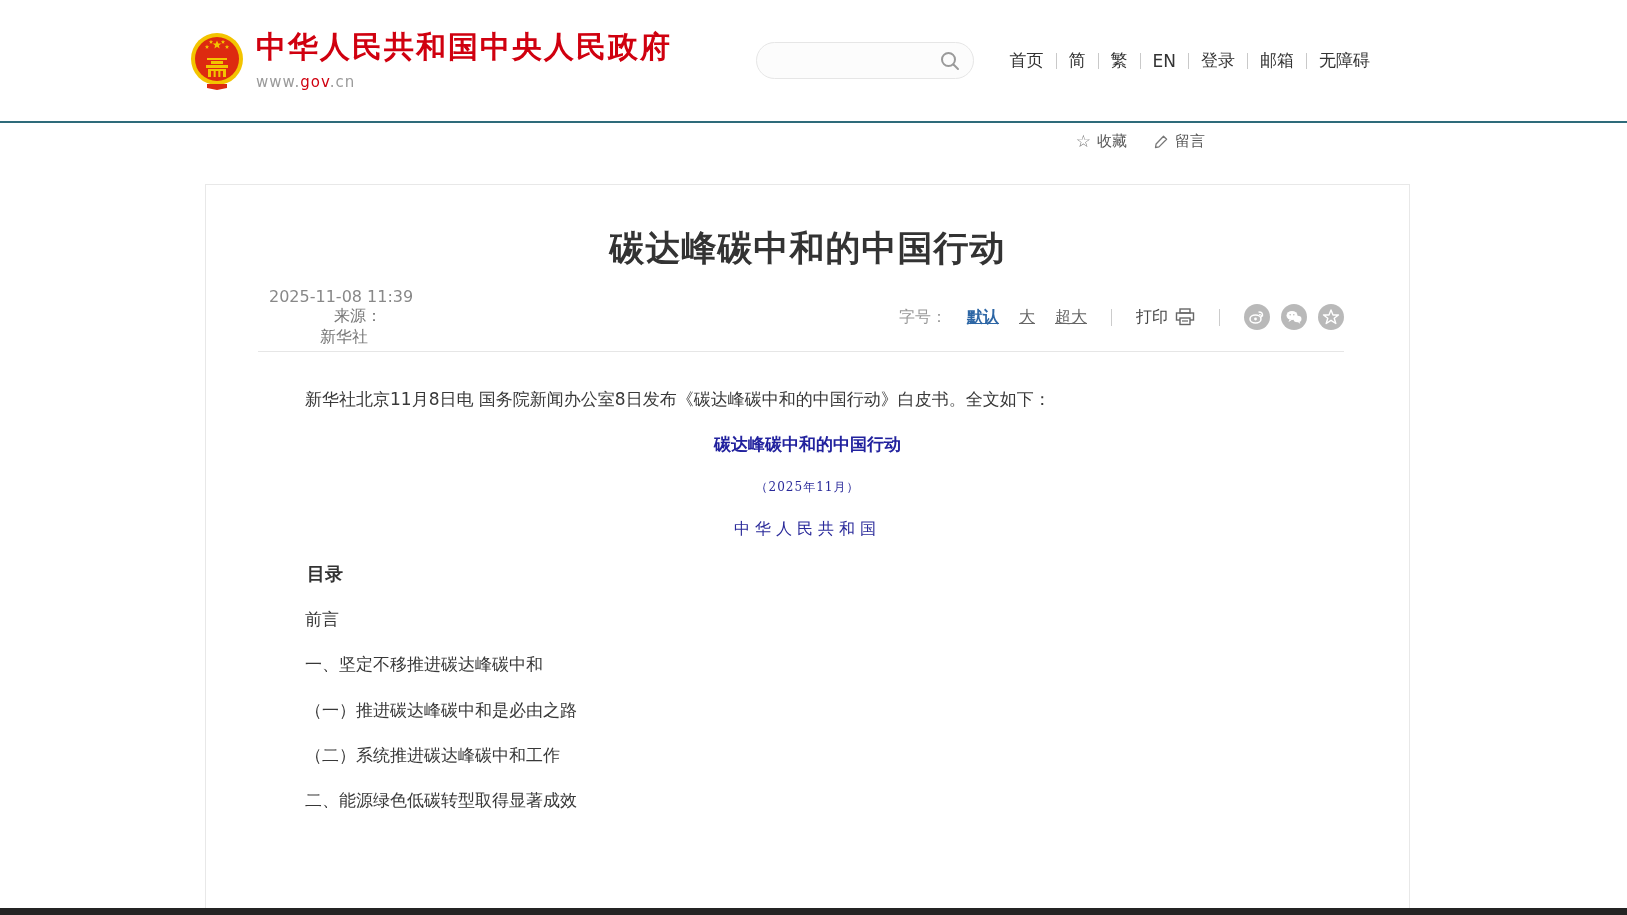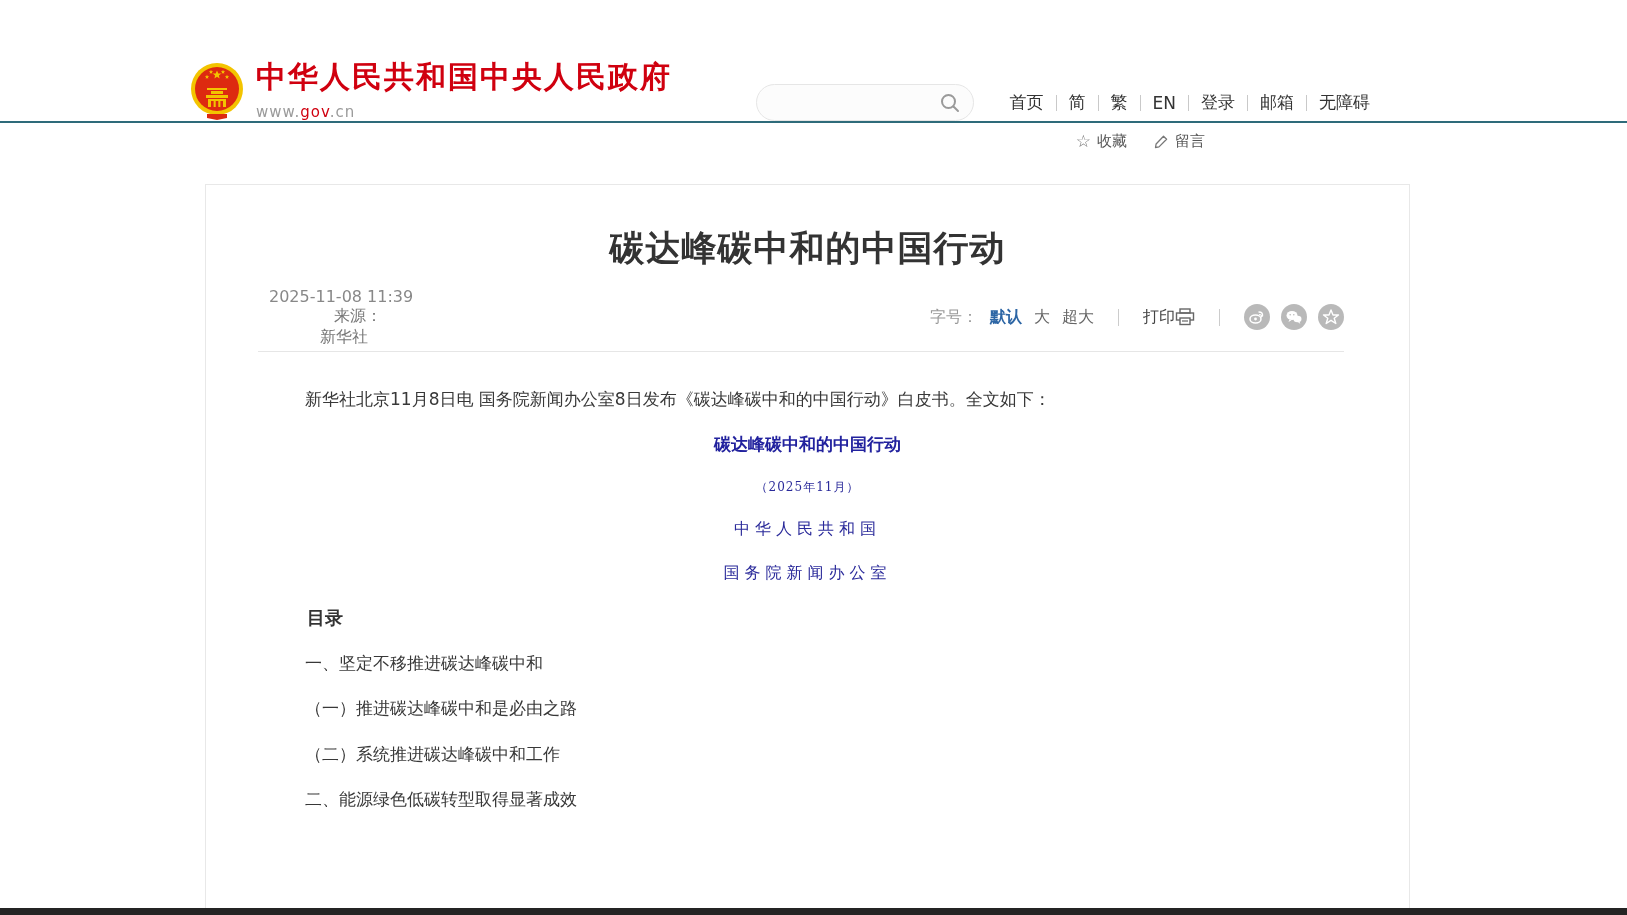--- a/index.html
+++ b/index.html
@@ -7,21 +7,21 @@
   body {
     width:1627px; height:915px; position:relative; overflow:hidden;
     background:#ffffff;
     font-family:"DejaVu Sans","Liberation Sans",sans-serif;
     color:#333;
   }
 
   
   .site-header {
     height:123px; border-bottom:2px solid #2e6b7a;
-    display:flex; align-items:flex-end; background:#fff;
+    display:flex; align-items:center; background:#fff;
   }
   .logo-group { margin-left:190px; display:flex; align-items:center; }
   .emblem { width:54px; height:58px; flex:0 0 auto; }
   .site-text { margin-left:12px; }
   .site-title {
     color:#d0000f; font-size:30px; font-weight:bold; letter-spacing:2px;
     line-height:1.1;
   }
   .site-url { font-size:15px; color:#9b9b9b; margin-top:10px; letter-spacing:1px; }
   .site-url .red { color:#d0000f; }
@@ -61,24 +61,24 @@
   }
   .meta-row {
     margin-top:30px; padding:0 65px 0 63px; height:30px;
     display:flex; align-items:center; font-size:16px;
   }
   .meta-left { display:flex; align-items:center; color:#888;flex-direction:column; }
   .meta-source-label { margin-left:34px; color:#777; }
   .meta-source { margin-left:6px; color:#777; }
   .meta-right { margin-left:auto; display:flex; align-items:center; }
   .fs-label { color:#999; }
-  .fs-opt { margin-left:12px; color:#666; cursor:pointer; }
+  .fs-opt { margin-left:20px; color:#666; cursor:pointer;text-decoration:underline; }
   .fs-opt.active { color:#2d66a5; font-weight:bold; }
   .meta-sep { width:1px; height:17px; background:#ccc; margin:0 24px; }
-  .print-link { display:flex; align-items:center; color:#444; cursor:pointer; }
+  .print-link { display:flex; align-items:center; gap:7px; color:#444; cursor:pointer; }
   .share-group { display:flex; align-items:center; gap:11px; }
   .share-circle {
     width:26px; height:26px; border-radius:50%; background:#b9b9b9;
     display:flex; align-items:center; justify-content:center; cursor:pointer;
   }
   .divider { border-bottom:1px solid #e6e6e6; margin:19px 65px 0 52px; }
 
   .article-body { padding:37px 65px 0 65px; font-size:17px; color:#383838; }
   .article-body p { margin:0 0 24px; line-height:1.25; text-indent:2em; }
   .article-body p.centered { text-align:center; text-indent:0; }
@@ -216,22 +216,22 @@
     </div>
   </div>
 
   <div class="divider"></div>
 
   <div class="article-body">
     <p>新华社北京11月8日电 国务院新闻办公室8日发布《碳达峰碳中和的中国行动》白皮书。全文如下：</p>
     <p class="centered doc-title">碳达峰碳中和的中国行动</p>
     <p class="centered doc-sub">（2025年11月）</p>
     <p class="centered doc-org">中华人民共和国</p>
-    <p class="centered doc-org">国务院新闻办公室</p>
     <p class="toc-heading">目录</p>
+    <p>前言</p>
     <p>一、坚定不移推进碳达峰碳中和</p>
     <p>（一）推进碳达峰碳中和是必由之路</p>
     <p>（二）系统推进碳达峰碳中和工作</p>
     <p>二、能源绿色低碳转型取得显著成效</p>
 
   </div>
 </main>
 
 <div class="bottom-bar"></div>
 

